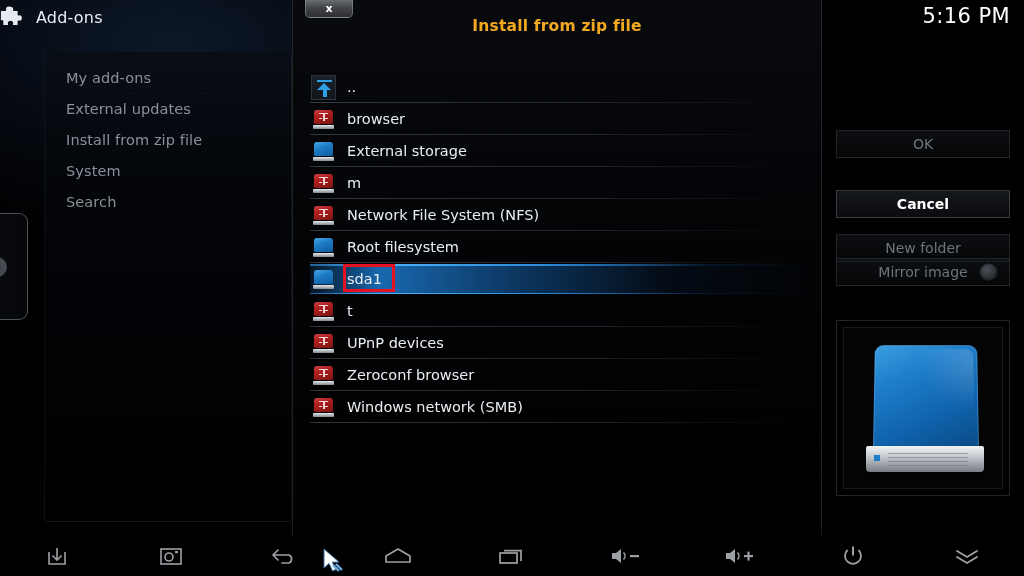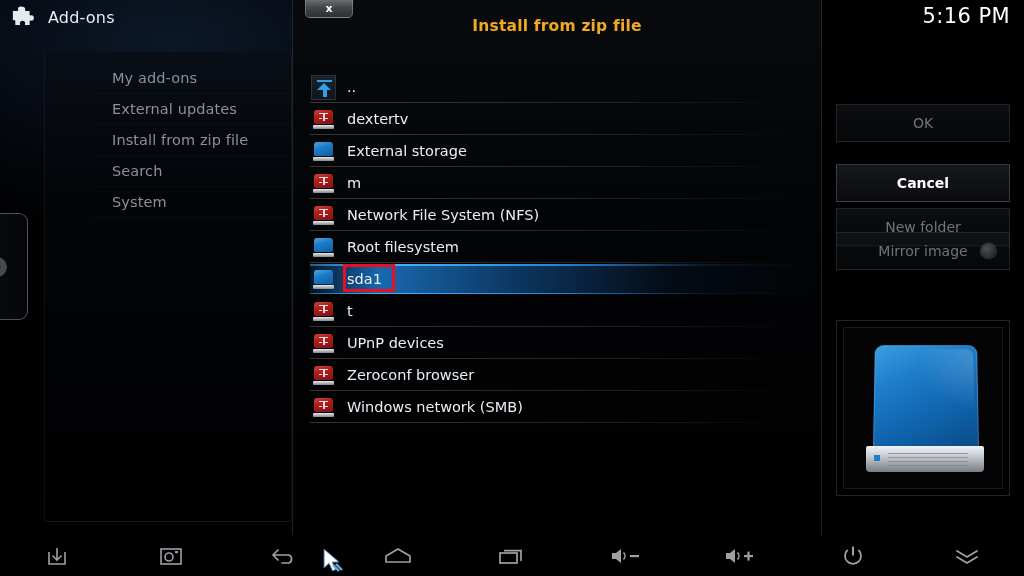--- a/index.html
+++ b/index.html
@@ -19,37 +19,36 @@
   }
   .bg-glow {
     position: absolute; left: 300px; top: 250px; width: 520px; height: 160px;
     background: radial-gradient(ellipse at center, rgba(20,60,110,.20) 0%, rgba(0,0,0,0) 70%);
     pointer-events: none;
   }
 
   
   .app-header {
     position: absolute; left: 0; top: 0; width: 300px; height: 34px;
-    display: flex; align-items: center; gap: 10px; padding-left: 12px;
+    display: flex; align-items: center; gap: 10px; 
   }
   .puzzle-ico { width: 26px; height: 24px; position: relative; flex: none; }
   .app-title { color: #e9eef4; font-size: 16px; letter-spacing: .2px; }
 
   .clock {
     position: absolute; right: 14px; top: 4px;
     color: #ffffff; font-size: 21px; letter-spacing: .4px;
   }
 
   
   .side-panel {
     position: absolute; left: 44px; top: 52px; width: 248px; height: 470px;
     background: linear-gradient(180deg, rgba(10,14,22,.92) 0%, rgba(3,5,9,.96) 30%, rgba(0,0,0,.98) 100%);
     border: 1px solid rgba(120,130,145,.10);
     border-radius: 3px;
-    padding-left: 46px;
   }
   .side-item {
     height: 31px; line-height: 31px; padding-left: 21px;
     color: #8b9099; font-size: 14.5px; letter-spacing: .1px;
     border-bottom: 1px solid rgba(255,255,255,.022);
   }
   .side-item:first-child { margin-top: 10px; }
 
   
   .edge-panel {
@@ -155,25 +154,25 @@
   .frow.selected .hl::after { bottom: 0; }
 
   .annot-box {
     position: absolute; left: 33px; top: 1px; width: 52px; height: 28px;
     border: 3px solid #e81123; z-index: 5; pointer-events: none;
   }
 
   
   .rpanel { position: absolute; left: 822px; top: 0; width: 202px; height: 535px; }
   .rbtn {
-    position: absolute; left: 14px; width: 174px; height: 38px;
+    position: absolute; left: 14px; width: 174px; height: 28px;
     border: 1px solid rgba(120,130,145,.22);
     background: linear-gradient(180deg, rgba(22,25,30,.55) 0%, rgba(10,12,15,.55) 100%);
     display: flex; align-items: center; justify-content: center;
-    color: #6f747c; font-size: 14px;
+    color: #6f747c; font-size: 14px; margin-top: 26px;
   }
   .rbtn.focused {
     color: #ffffff; font-weight: bold;
     background: linear-gradient(180deg, rgba(30,34,40,.7) 0%, rgba(14,16,20,.7) 100%);
     border-color: rgba(150,160,175,.30);
   }
   .radio-dot {
     position: absolute; right: 13px; top: 50%; transform: translateY(-50%);
     width: 15px; height: 15px; border-radius: 50%;
     background: radial-gradient(circle at 38% 34%, #4b4f55 0%, #303338 55%, #15171a 100%);
@@ -246,22 +245,22 @@
   <div class="clock">5:16 PM</div>
 
   <div class="edge-panel">
     <span class="edge-play"></span>
   </div>
 
   <div class="side-panel">
     <div class="side-item">My add-ons</div>
     <div class="side-item">External updates</div>
     <div class="side-item">Install from zip file</div>
+    <div class="side-item">System</div>
     <div class="side-item">Search</div>
-    <div class="side-item">System</div>
   </div>
 
   <div class="dialog"></div>
   <div class="dialog-sep-l"></div>
   <div class="dialog-sep-r"></div>
 
   <div class="btn-close">
     <span>x</span>
   </div>
 
@@ -287,21 +286,21 @@
             <span class="top"></span>
             <span class="net">
               <i class="n1"></i>
               <i class="n2"></i>
               <i class="n3"></i>
               <i class="n4"></i>
             </span>
             <span class="base"></span>
           </span>
       </span>
-      <span class="label">dextertv</span>
+      <span class="label">browser</span>
       <span class="sep"></span>
     </div>
 
     <div class="frow">
       <span class="ico-box">
         <span class="drv blue">
             <span class="top"></span>
             <span class="base"></span>
           </span>
       </span>

